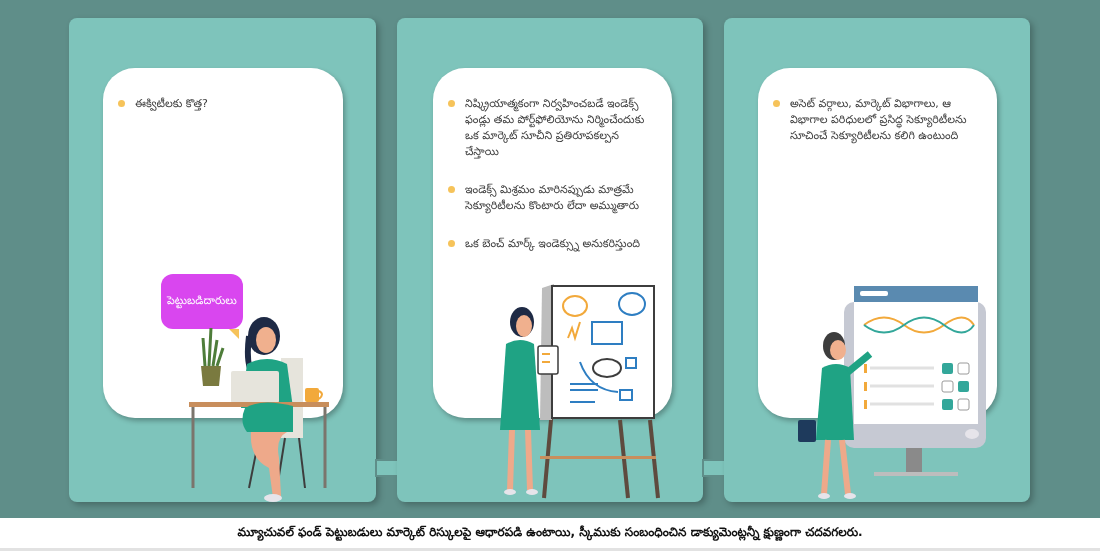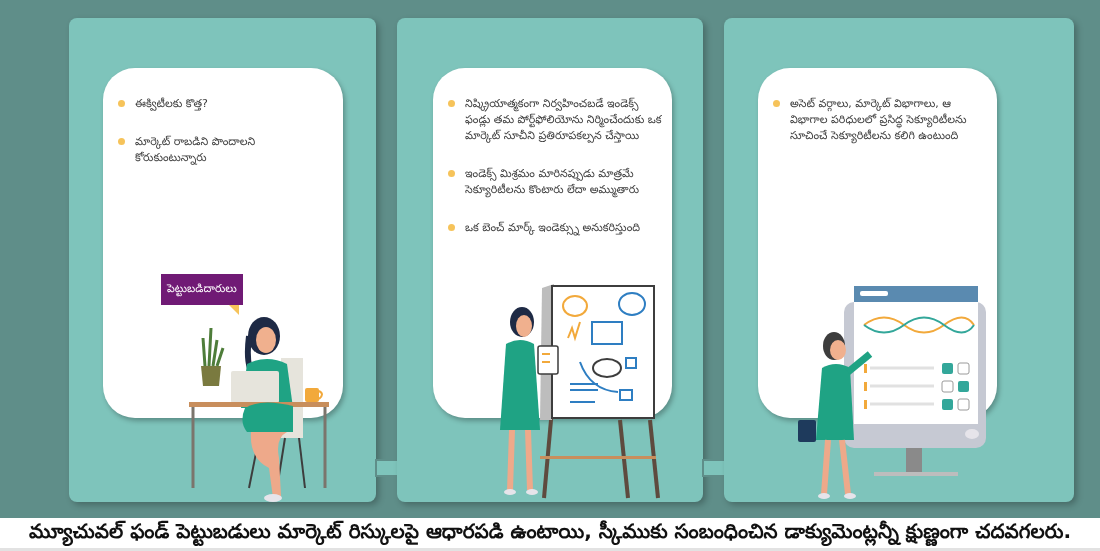--- a/index.html
+++ b/index.html
@@ -18,59 +18,58 @@
     background: #7ec4bb; border-radius: 8px;
     box-shadow: 3px 3px 6px rgba(0,0,0,0.25);
   }
   .card {
     position: absolute; top: 50px; height: 350px;
     background: #ffffff; border-radius: 32px;
     box-shadow: 2px 3px 5px rgba(0,0,0,0.28);
   }
   .bullets { list-style: none; margin: 0; padding: 0; position: absolute; left: 0; top: 28px; right: 0; }
   .bullets li {
-    position: relative; padding-left: 32px; padding-right: 8px;
+    position: relative; padding-left: 32px; padding-right: 24px;
     font-size: 11px; line-height: 16px; color: #3b3b3b;
     margin-bottom: 22px;
   }
   .bullets li::before {
     content: ""; position: absolute; left: 15px; top: 4px;
     width: 7px; height: 7px; border-radius: 50%; background: #f6c35a;
   }
   .arrow {
     position: absolute; width: 52px; height: 40px;
   }
   .footer {
     position: absolute; left: 0; top: 518px; width: 1100px; height: 30px;
     background: #ffffff; border-bottom: 3px solid #e2e2e2;
     display: flex; align-items: center; justify-content: center;
   }
   .footer span {
-    font-weight: bold; font-size: 20px; color: #111;
+    font-weight: bold; font-size: 12px; color: #111;
   }
   .speech {
-    position: absolute; background: #701a75; color: #fff;
-    font-size: 11px; padding: 8px 6px; border-radius: 0;
+    position: absolute; background: #d946ef; color: #fff;
+    font-size: 11px; padding: 20px 6px; border-radius: 12px;
   }
   .speech::after {
     content: ""; position: absolute; right: 4px; bottom: -10px;
     border-left: 10px solid transparent; border-top: 10px solid #f6c35a;
   }
   svg { position: absolute; overflow: visible; }
 </style>
 </head>
 <body>
 
 <div class="stage">
 
   <div class="panel" style="left:69px;width:307px;">
     <div class="card" style="left:34px;width:240px;">
       <ul class="bullets">
         <li>ఈక్విటీలకు కొత్త?</li>
-        <li style="padding-right:70px;">మార్కెట్ రాబడిని పొందాలని కోరుకుంటున్నారు</li>
       </ul>
     </div>
     <div class="speech" style="left:92px;top:256px;">పెట్టుబడిదారులు</div>
 
     <svg width="160" height="210" style="left:120px;top:280px;" viewBox="0 0 160 210">
 
       <rect x="92" y="60" width="22" height="80" fill="#e6e4dc"></rect>
       <line x1="96" y1="140" x2="88" y2="190" stroke="#3d3d3d" stroke-width="2"></line>
       <line x1="110" y1="140" x2="116" y2="190" stroke="#3d3d3d" stroke-width="2"></line>
       <line x1="70" y1="140" x2="60" y2="190" stroke="#3d3d3d" stroke-width="2"></line>
@@ -139,21 +138,21 @@
       <path d="M12 150 L10 210 M28 150 L30 210" stroke="#eea98a" stroke-width="6"></path>
       <ellipse cx="10" cy="212" rx="6" ry="3" fill="#e6e4ea"></ellipse>
       <ellipse cx="32" cy="212" rx="6" ry="3" fill="#e6e4ea"></ellipse>
     </svg>
   </div>
 
   <svg class="arrow" style="left:703px;top:448px;" viewBox="0 0 52 40">
     <path d="M0 12 H30 V2 L50 20 L30 38 V28 H0 Z" fill="#7ec4bb" stroke="#5f8e89" stroke-width="2"></path>
   </svg>
 
-  <div class="panel" style="left:724px;width:350px;">
+  <div class="panel" style="left:724px;width:306px;">
     <div class="card" style="left:34px;width:239px;">
       <ul class="bullets">
         <li>అసెట్ వర్గాలు, మార్కెట్ విభాగాలు, ఆ విభాగాల పరిధులలో ప్రసిద్ధ సెక్యూరిటీలను సూచించే సెక్యూరిటీలను కలిగి ఉంటుంది</li>
       </ul>
     </div>
 
     <svg width="200" height="220" style="left:70px;top:262px;" viewBox="0 0 200 220">
 
       <rect x="50" y="22" width="142" height="146" rx="10" fill="#c6c9d3"></rect>
       <rect x="112" y="168" width="16" height="24" fill="#8a8a8a"></rect>

